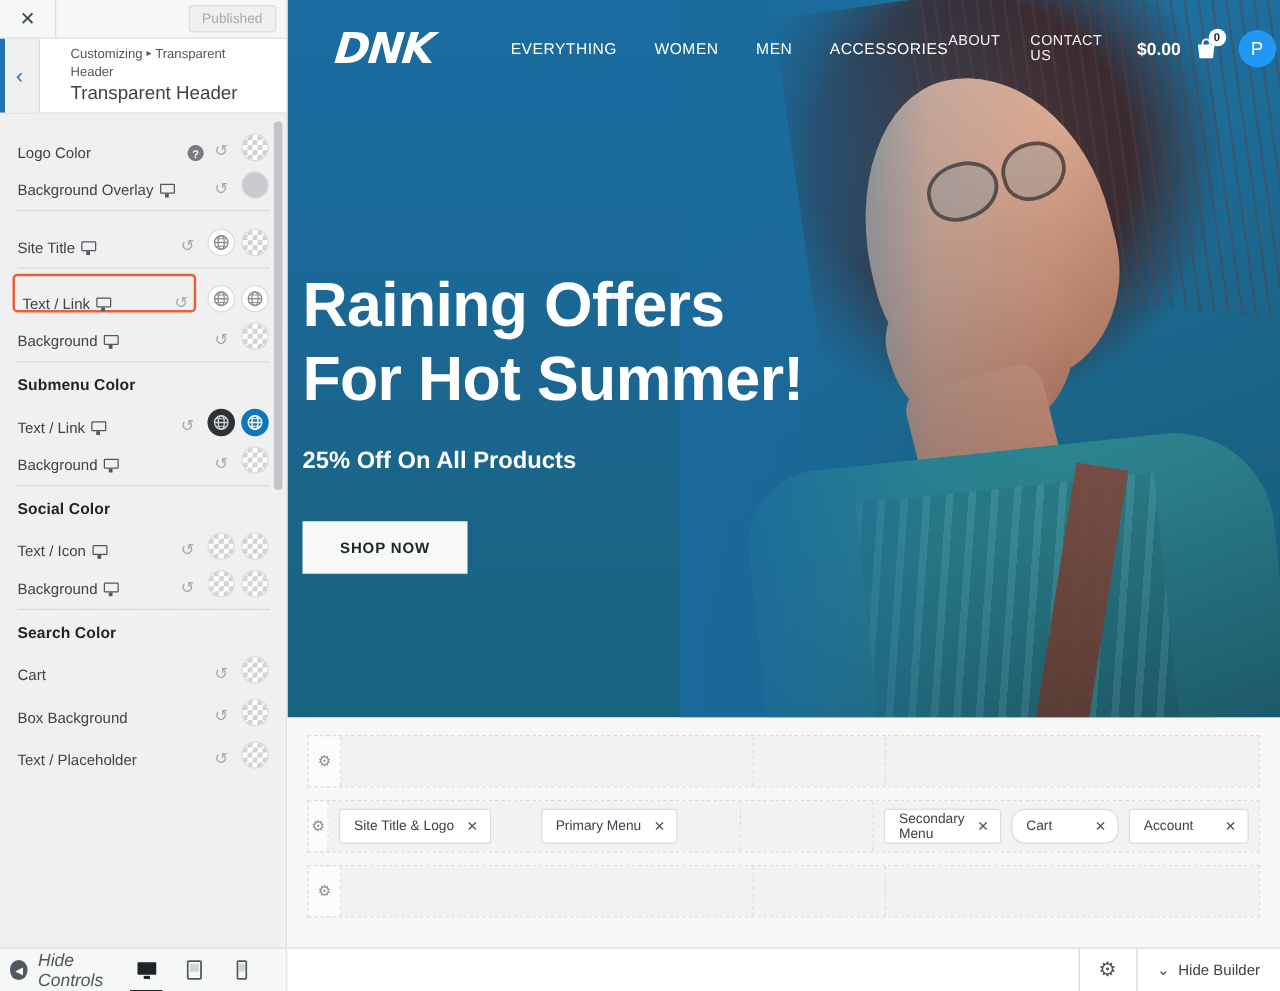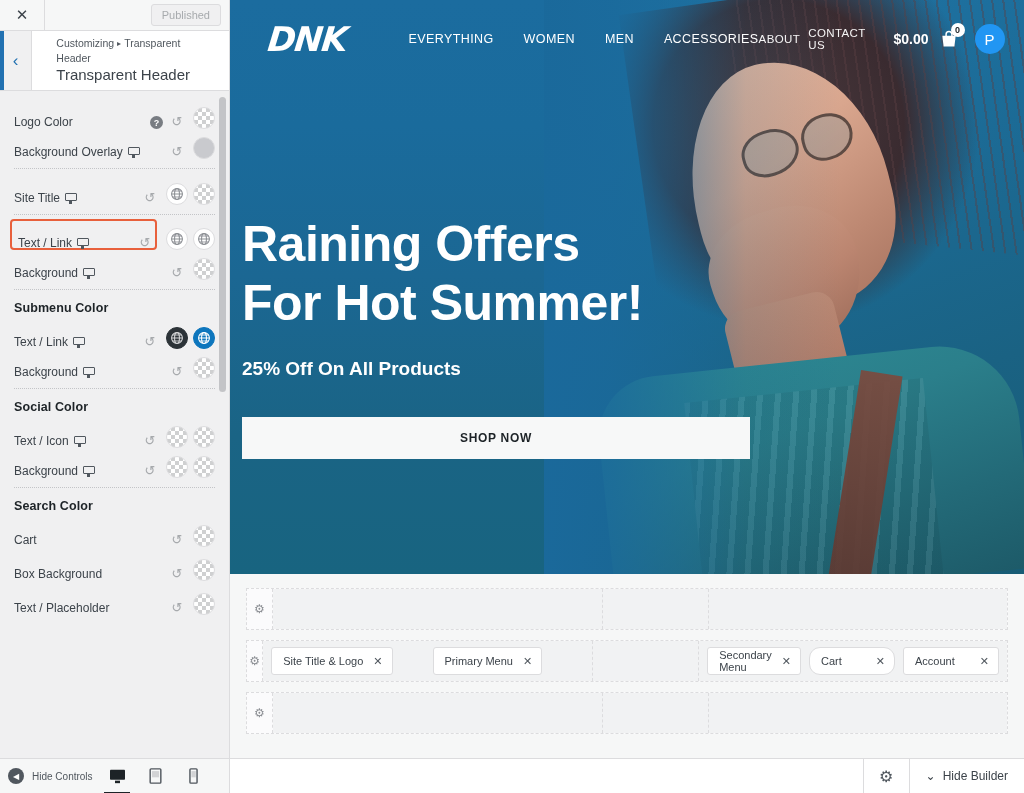--- a/index.html
+++ b/index.html
@@ -130,21 +130,21 @@
   .sb-footer {
     height: 35px; background: #f6f7f7; border-top: 1px solid #dcdcde;
     display: flex; align-items: center; justify-content: space-between;
     padding: 0 10px 0 8px; flex: none; position: relative;
   }
   .hide-controls { display: flex; align-items: center; gap: 8px; cursor: pointer; }
   .hc-circle {
     width: 16px; height: 16px; border-radius: 50%; background: #50575e;
     color: #fff; font-size: 8px; display: flex; align-items: center; justify-content: center;
   }
-  .hc-text { font-size: 10px; color: #50575e; }
+  .hc-text { font-size: 14px; color: #50575e; font-style: italic; }
   .devices { display: flex; align-items: center; gap: 18px; padding-right: 16px; }
   .dev { cursor: pointer; color: #50575e; position: relative; display: flex; align-items: center; justify-content: center; width: 20px; height: 20px;}
   .dev.active::after {
     content: ""; position: absolute; left: -3px; right: -3px; bottom: -10px;
     height: 4px; background: #1d2327;
   }
 
   
   .preview { width: 794px; height: 793px; position: relative; background: #fff; overflow: hidden; }
 
@@ -230,21 +230,21 @@
   .logo {
     font-size: 34px; font-weight: bold; color: #fff; letter-spacing: -1.5px;
     font-style: italic; transform: skewX(-6deg); line-height: 1;
     font-family: "DejaVu Sans", sans-serif;
   }
   .primary-menu { display: flex; gap: 30px; margin-left: 62px; }
   .primary-menu a, .secondary-menu a {
     color: #fff; font-size: 12.5px; text-decoration: none;
     letter-spacing: .4px; cursor: pointer;
   }
-  .secondary-menu { display: flex; gap: 8px; margin-left: auto; align-items: center; }
+  .secondary-menu { display: flex; gap: 24px; margin-left: auto; }
   .secondary-menu a { font-size: 11.5px; opacity: .95; }
   .hdr-right { display: flex; align-items: center; gap: 10px; margin-left: 28px; }
   .cart-price { color: #fff; font-size: 14px; font-weight: bold; }
   .cart-wrap { position: relative; cursor: pointer; width: 20px; height: 20px; }
   .cart-badge {
     position: absolute; right: -6px; top: -6px; min-width: 14px; height: 14px;
     background: #fff; color: #1d2327; border-radius: 50%;
     font-size: 9px; display: flex; align-items: center; justify-content: center;
     font-weight: bold;
   }
@@ -254,21 +254,21 @@
     font-size: 15px; cursor: pointer; margin-left: 6px;
   }
   .hero-inner { position: absolute; left: 0; top: 215px; padding-left: 0; z-index: 4; width: 520px; margin-left: 0; }
   .hero-title {
     color: #fff; font-size: 50px; line-height: 1.17; font-weight: bold;
     letter-spacing: -.5px; margin-left: 0;
   }
   .hero-sub {
     color: #fff; font-size: 19px; font-weight: bold; margin-top: 26px;
   }
-  .hero-btns { display: flex; gap: 16px; margin-top: 37px; flex-direction: column; }
+  .hero-btns { display: flex; gap: 16px; margin-top: 37px; }
   .btn-solid {
     background: #f7f8f8; color: #1d2327; font-size: 12px; font-weight: bold;
     padding: 14px 30px; letter-spacing: .7px; cursor: pointer; border: none;
     font-family: "Liberation Sans", sans-serif;
   }
   .btn-ghost {
     background: transparent; color: #fff; font-size: 12px; font-weight: bold;
     padding: 13px 28px; letter-spacing: .7px; cursor: pointer;
     border: 1px solid rgba(255,255,255,.75);
     font-family: "Liberation Sans", sans-serif;

